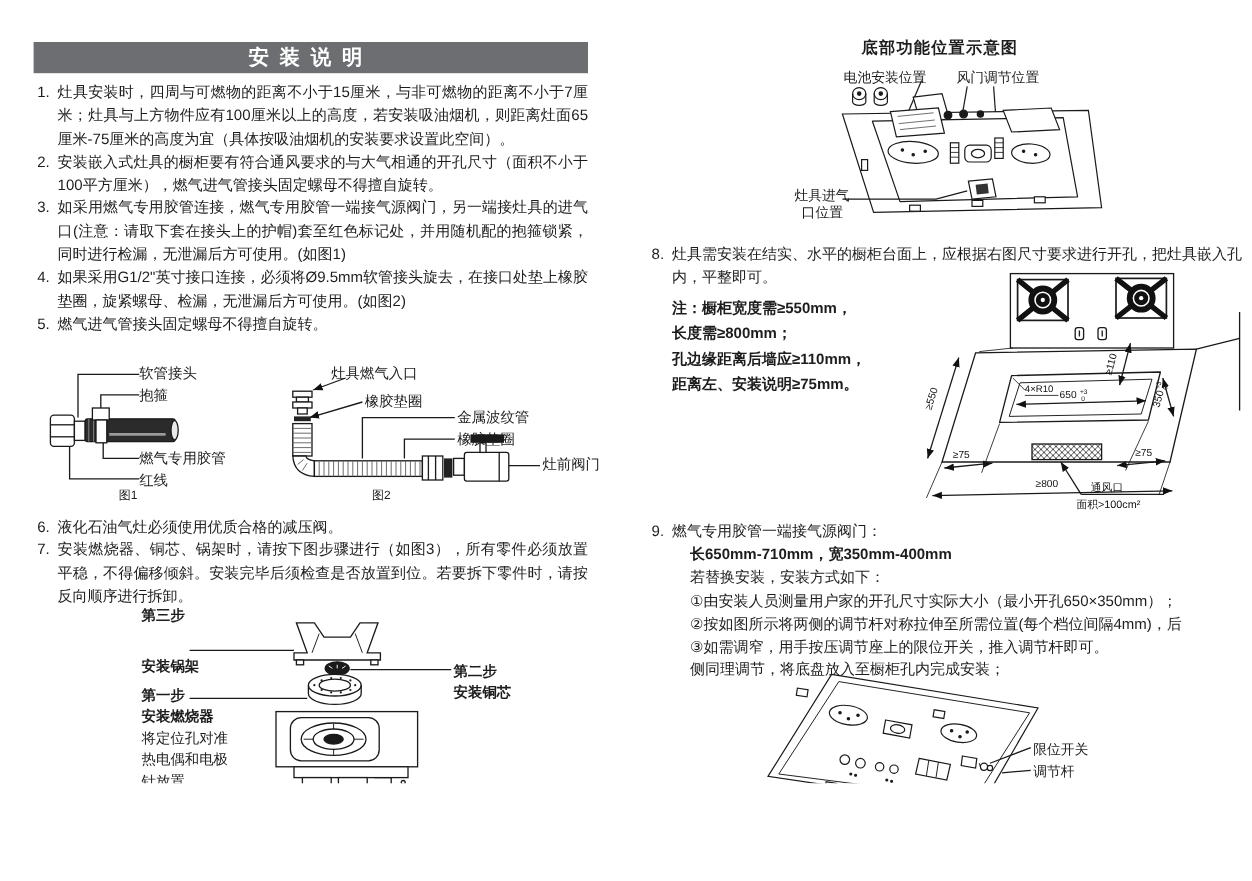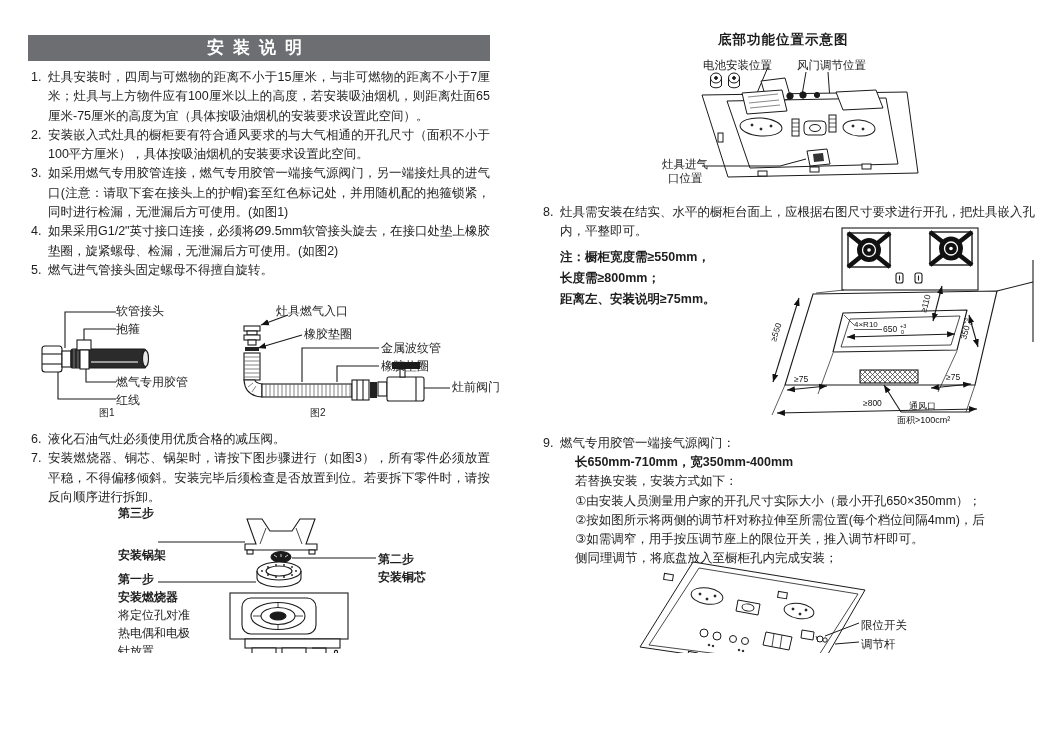--- a/index.html
+++ b/index.html
@@ -31,21 +31,21 @@
 
   <div class="abs titlebar">安装说明</div>
 
   <div class="abs list" style="left:31px;top:68px;width:459px">
     <div class="li">
         <span class="n">1.</span>
         <span class="t">灶具安装时，四周与可燃物的距离不小于15厘米，与非可燃物的距离不小于7厘米；灶具与上方物件应有100厘米以上的高度，若安装吸油烟机，则距离灶面65厘米-75厘米的高度为宜（具体按吸油烟机的安装要求设置此空间）。</span>
       </div>
     <div class="li">
         <span class="n">2.</span>
-        <span class="t">安装嵌入式灶具的橱柜要有符合通风要求的与大气相通的开孔尺寸（面积不小于100平方厘米），具体按吸油烟机的安装要求设置此空间。</span>
+        <span class="t">安装嵌入式灶具的橱柜要有符合通风要求的与大气相通的开孔尺寸（面积不小于100平方厘米），燃气进气管接头固定螺母不得擅自旋转。</span>
       </div>
     <div class="li">
         <span class="n">3.</span>
         <span class="t">如采用燃气专用胶管连接，燃气专用胶管一端接气源阀门，另一端接灶具的进气口(注意：请取下套在接头上的护帽)套至红色标记处，并用随机配的抱箍锁紧，同时进行检漏，无泄漏后方可使用。(如图1)</span>
       </div>
     <div class="li">
         <span class="n">4.</span>
         <span class="t">如果采用G1/2"英寸接口连接，必须将Ø9.5mm软管接头旋去，在接口处垫上橡胶垫圈，旋紧螺母、检漏，无泄漏后方可使用。(如图2)</span>
       </div>
     <div class="li">
@@ -238,20 +238,21 @@
 
   <div class="abs list" style="left:543px;top:203px;width:492px">
     <div class="li">
         <span class="n">8.</span>
         <span class="t">灶具需安装在结实、水平的橱柜台面上，应根据右图尺寸要求进行开孔，把灶具嵌入孔内，平整即可。</span>
       </div>
   </div>
   <div class="note" style="left:560px;top:247px">
     <div>注：橱柜宽度需≥550mm，</div>
     <div>长度需≥800mm；</div>
+    <div>孔边缘距离后墙应≥110mm，</div>
     <div>距离左、安装说明≥75mm。</div>
   </div>
 
   <svg style="left:770px;top:222px" width="268" height="215" viewBox="0 0 268 215">
     <defs>
       <marker id="mA" viewBox="0 0 10 10" refX="9" refY="5" markerWidth="8" markerHeight="8" orient="auto-start-reverse">
           <path d="M0,1.5 L9,5 L0,8.5 z" fill="#111"></path>
         </marker>
       <pattern id="xh" width="5" height="5" patternUnits="userSpaceOnUse">
           <path d="M0,0 L5,5 M5,0 L0,5" stroke="#333" stroke-width="0.7"></path>

